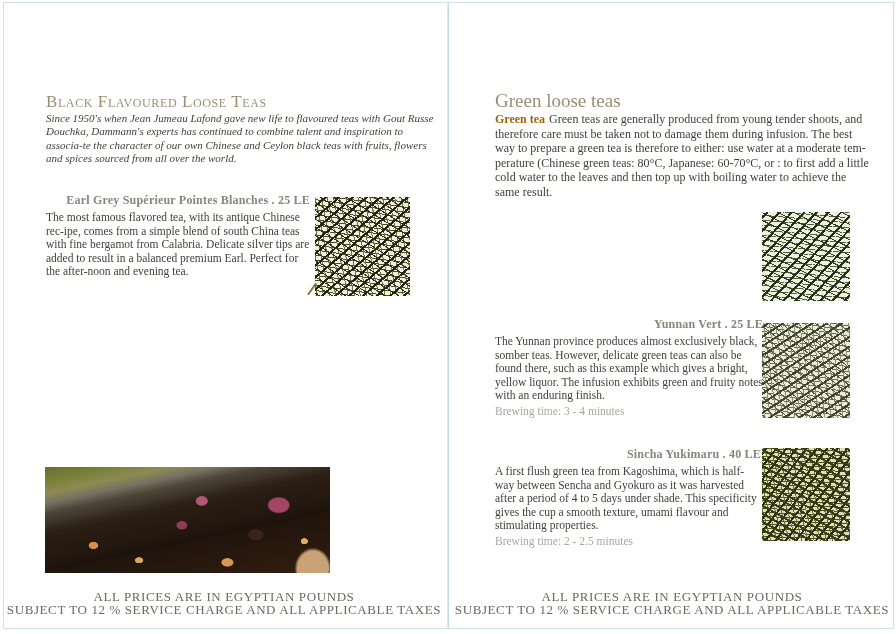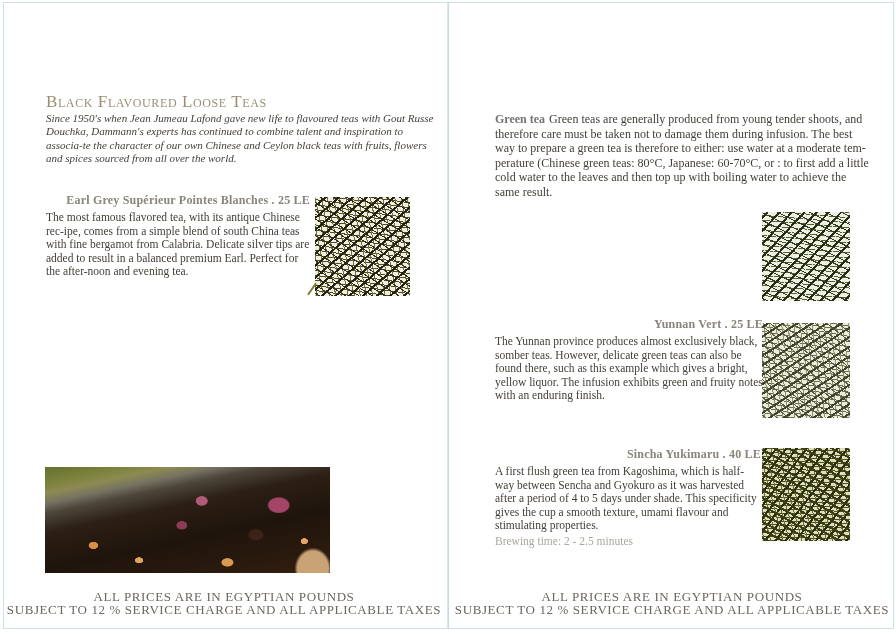--- a/index.html
+++ b/index.html
@@ -29,21 +29,21 @@
     font-size:19px; font-weight:400; color:#9a8f74;
   }
   .intro-italic {
     position:absolute; left:46px; top:112px; width:388px; margin:0;
     font-style:italic; font-size:11px; line-height:13.4px; color:#45403a;
   }
   .intro-right {
     position:absolute; left:47px; top:112px; width:374px; margin:0;
     font-size:12px; line-height:14.6px; color:#423e37;
   }
-  .intro-right .lead { font-weight:700; color:#737373; margin-right:4px; }
+  .intro-right .lead { font-weight:700; color:#a16207; margin-right:4px; }
 
   .tea-item { position:absolute; margin:0; }
   .tea-item h2 {
     margin:0 0 3px 0; font-size:12px; font-weight:700;
     color:#8a857a; letter-spacing:0.2px;text-align:right;
   }
   .tea-item .desc { margin:0; font-size:11.5px; line-height:13.6px; color:#423e37; }
   .tea-item .brew { margin:1px 0 0 0; font-size:11.5px; line-height:14px; color:#aba79e; }
 
   .swatch { position:absolute; border-radius:2px; }
@@ -125,27 +125,29 @@
 
     <div class="hero-photo"></div>
 
     <footer class="page-footer">
       <div>ALL PRICES ARE IN EGYPTIAN POUNDS</div>
       <div>SUBJECT TO 12 % SERVICE CHARGE AND ALL APPLICABLE TAXES</div>
     </footer>
   </section>
 
   <section class="page page-right">
+    <h1 class="page-title-serif">Green loose teas</h1>
     <p class="intro-right"><span class="lead">Green tea</span><span>Green teas are generally produced from young tender shoots, and therefore care must be taken not to damage them during infusion. The best way to prepare a green tea is therefore to either: use water at a moderate tem-perature (Chinese green teas: 80°C, Japanese: 60-70°C, or : to first add a little cold water to the leaves and then top up with boiling water to achieve the same result.</span></p>
 
     <div class="swatch sw-jasmine" style="left:314px; top:212px;"></div>
 
     <article class="tea-item" style="left:47px; top:317px; width:268px;">
       <h2>Yunnan Vert . 25 LE</h2>
       <p class="desc">The Yunnan province produces almost exclusively black, somber teas. However, delicate green teas can also be found there, such as this example which gives a bright, yellow liquor. The infusion exhibits green and fruity notes with an enduring finish.</p>
+      <p class="brew">Brewing time: 3 - 4 minutes</p>
     </article>
     <div class="swatch sw-yunnan" style="left:314px; top:323px;"></div>
 
     <article class="tea-item" style="left:47px; top:447px; width:266px;">
       <h2>Sincha Yukimaru . 40 LE</h2>
       <p class="desc">A first flush green tea from Kagoshima, which is half-way between Sencha and Gyokuro as it was harvested after a period of 4 to 5 days under shade. This specificity gives the cup a smooth texture, umami flavour and stimulating properties.</p>
       <p class="brew">Brewing time: 2 - 2.5 minutes</p>
     </article>
     <div class="swatch sw-sincha" style="left:314px; top:448px;"></div>
 

